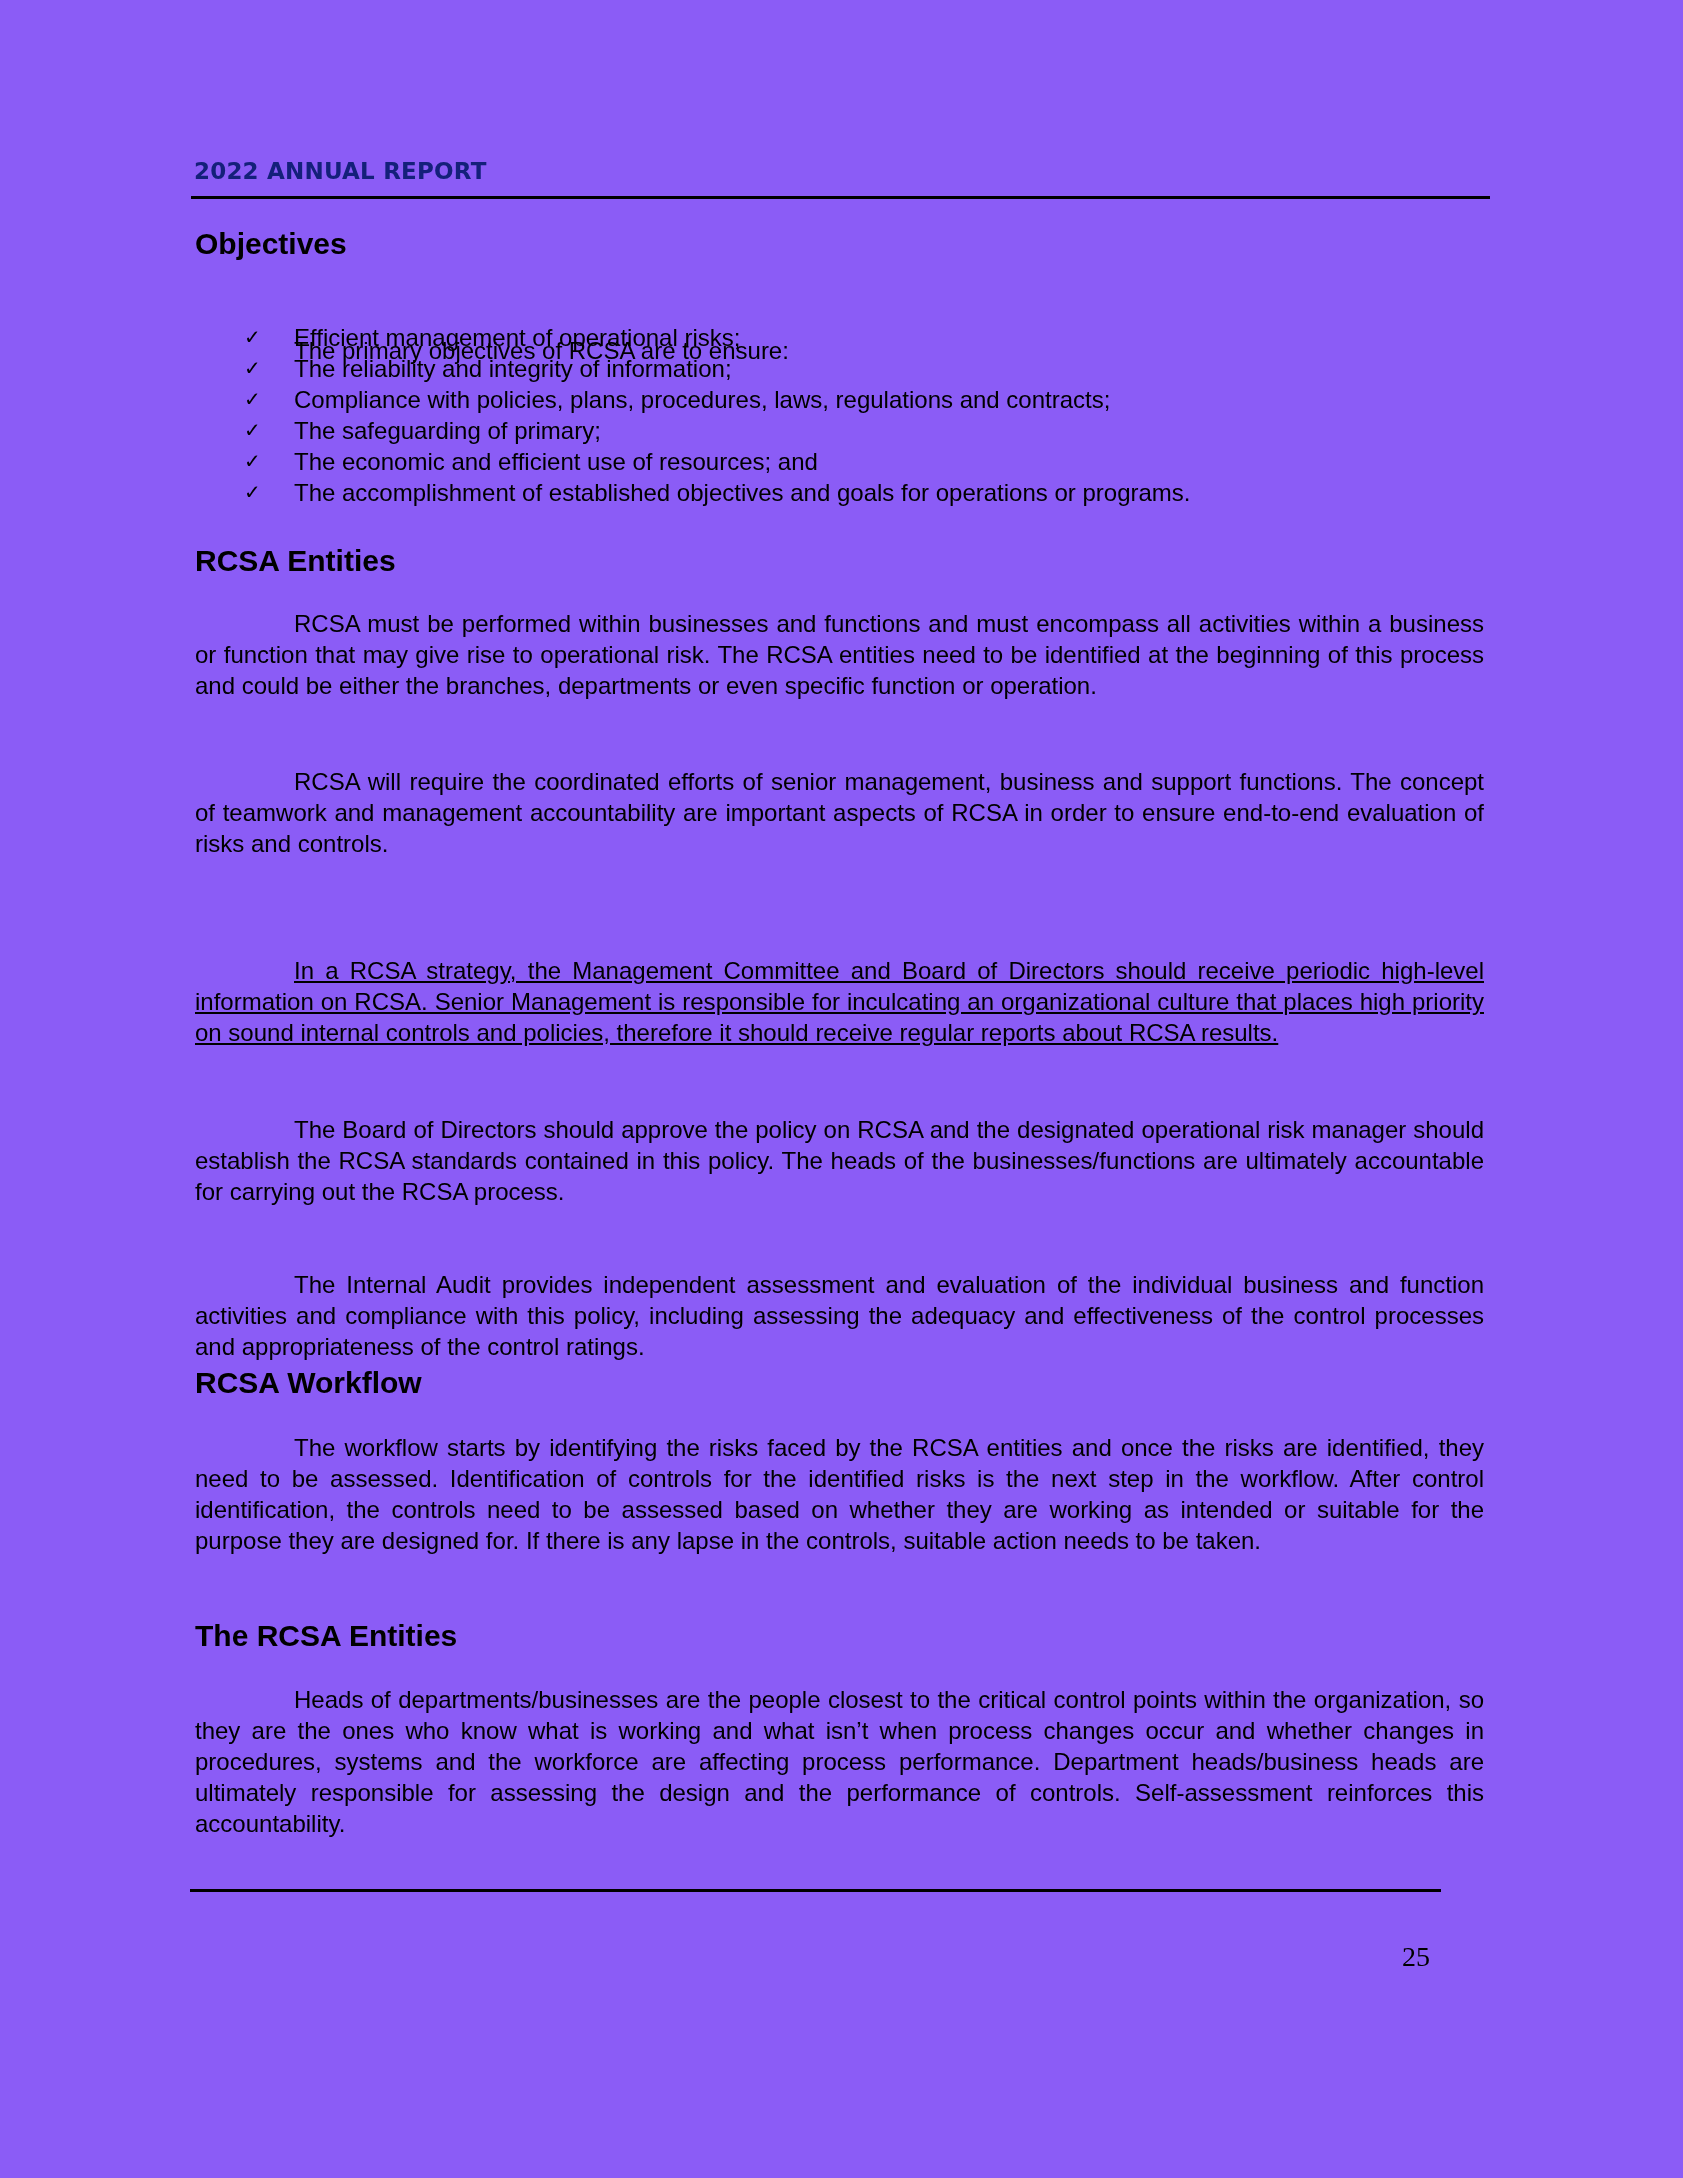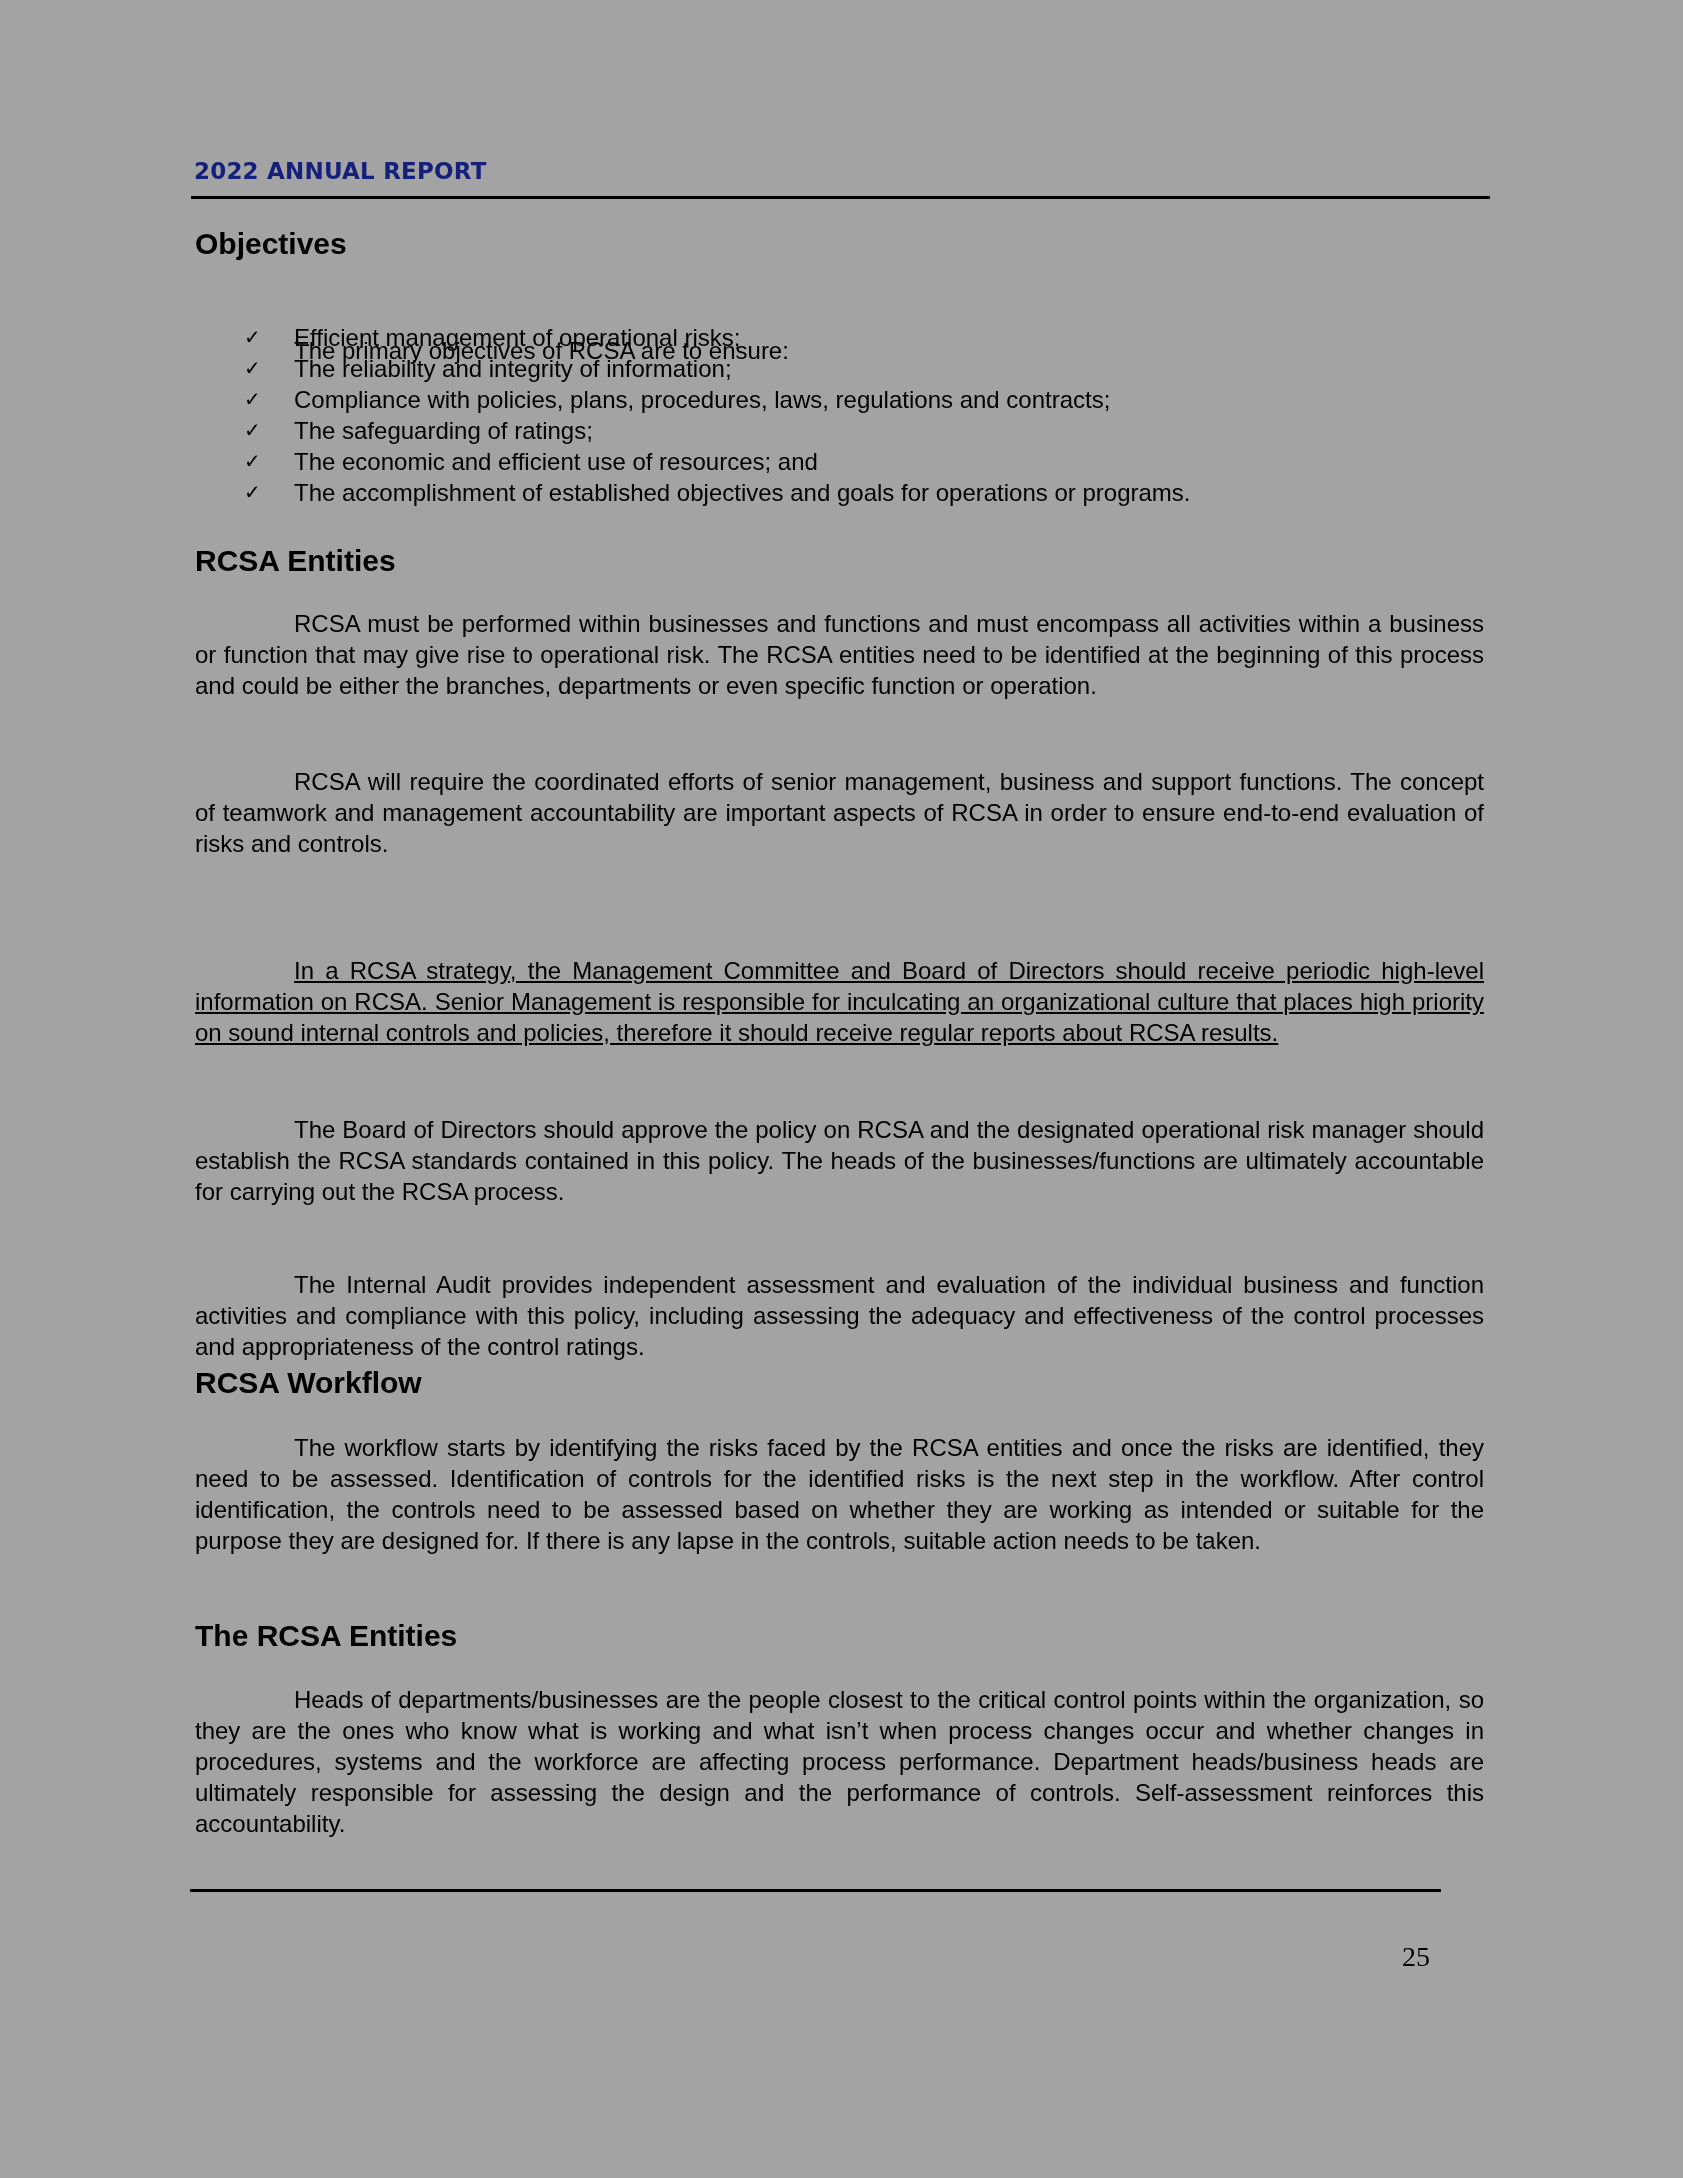--- a/index.html
+++ b/index.html
@@ -1,17 +1,17 @@
 <!DOCTYPE html>
 <html><head>
 <meta charset="utf-8">
 <style>
   html, body { margin:0; padding:0; background:#ffffff; }
   body { width:1683px; height:2178px; position:relative; overflow:hidden; }
-  .page { position:absolute; left:0; top:0; width:1683px; height:2178px; background:#a3a3a3; }
+  .page { position:absolute; left:0; top:0; width:1683px; height:2178px; background:#8b5cf6; }
   .hdr-title {
     position:absolute; left:194px; top:157px;
     font-family:"DejaVu Sans", sans-serif; font-weight:bold; font-size:23px;
     color:#14207a; letter-spacing:0.2px; line-height:28px; white-space:nowrap;
   }
   .hdr-rule { position:absolute; left:191px; top:196px; width:1299px; height:3px; background:#000; }
   .heading {
     position:absolute; left:195px;
     font-family:"Liberation Sans", sans-serif; font-weight:bold; font-size:30px;
     line-height:30px; color:#000; white-space:nowrap;
@@ -62,21 +62,21 @@
     <li>
         <span class="check">✓</span>
         <span class="btext">The reliability and integrity of information;</span>
       </li>
     <li>
         <span class="check">✓</span>
         <span class="btext">Compliance with policies, plans, procedures, laws, regulations and contracts;</span>
       </li>
     <li>
         <span class="check">✓</span>
-        <span class="btext">The safeguarding of ratings;</span>
+        <span class="btext">The safeguarding of primary;</span>
       </li>
     <li>
         <span class="check">✓</span>
         <span class="btext">The economic and efficient use of resources; and</span>
       </li>
     <li>
         <span class="check">✓</span>
         <span class="btext">The accomplishment of established objectives and goals for operations or programs.</span>
       </li>
   </ul>

